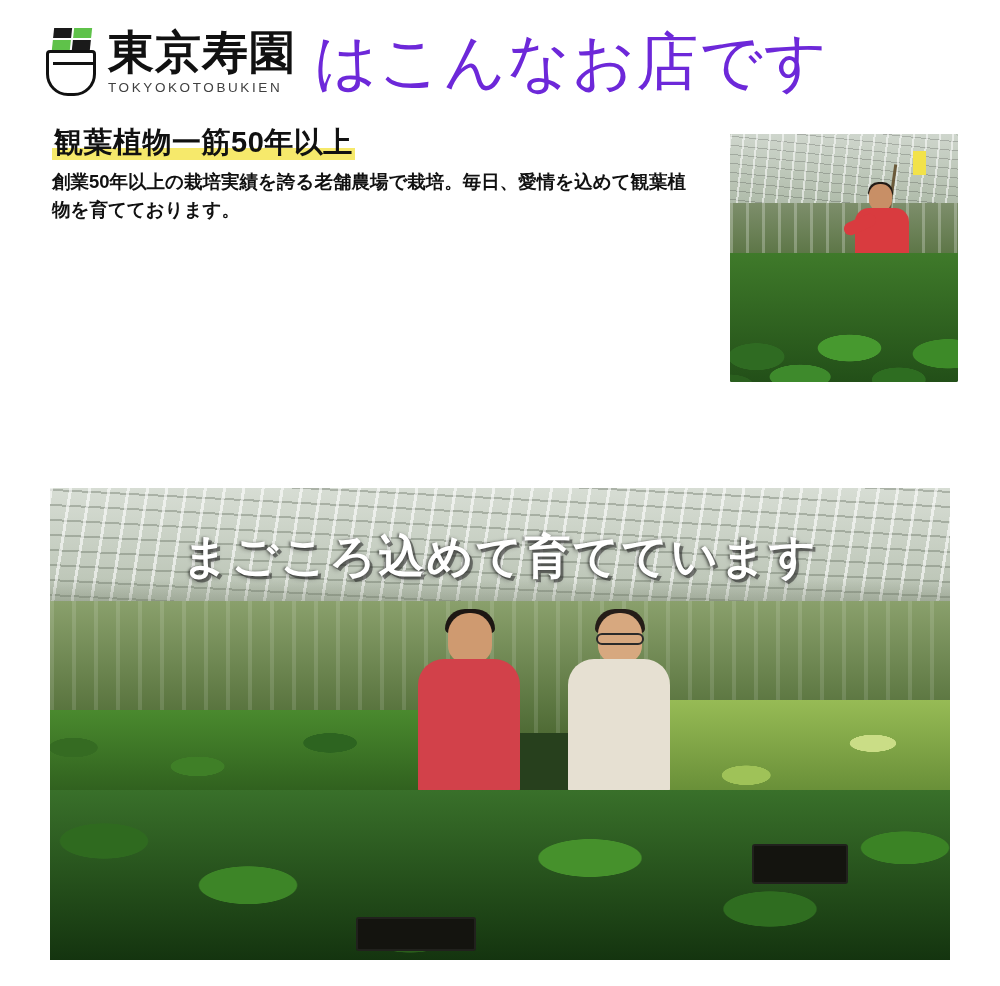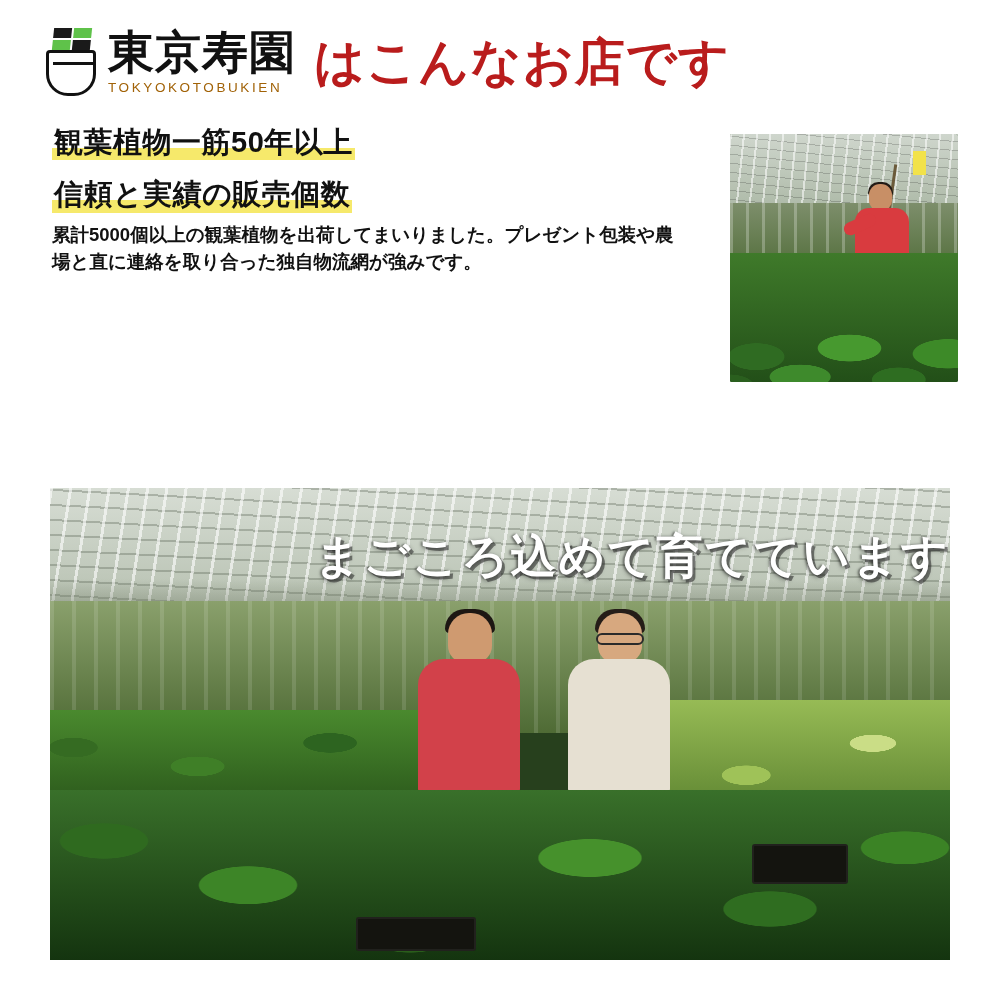--- a/index.html
+++ b/index.html
@@ -69,29 +69,29 @@
     font-size: 46px;
     font-weight: 700;
     letter-spacing: 1px;
     color: #111;
     white-space: nowrap;
   }
   .logo-rom {
     margin-top: 6px;
     font-size: 13.5px;
     letter-spacing: 2.6px;
-    color: #a16207;
+    color: #404040;
     font-weight: 500;
     white-space: nowrap;
   }
   .header-title {
     margin-left: 18px;
-    font-size: 50px;
-    font-weight: 700;
-    color: #b91c1c;
+    font-size: 62px;
+    font-weight: 400;
+    color: #6d28d9;
     letter-spacing: 1px;
     white-space: nowrap;
   }
 
   
   .features-wrap {
     position: relative;
     padding: 14px 0 0 52px;
     height: 358px;
   }
@@ -262,21 +262,21 @@
   .person-right .hair { background: #251d18; }
   .person-right .shirt { background: #e6e0d2; }
   .person-right .glasses {
     position: absolute; left: 36px; top: 20px; width: 48px; height: 12px;
     border: 2px solid #2a2a2a; border-radius: 6px;
   }
 
   .photo-caption {
     position: absolute;
     left: 0; right: 0; top: 38px;
-    text-align: right;
+    text-align: center;
     font-size: 46px;
     font-weight: 800;
     color: #ffffff;
     letter-spacing: 2px;
     text-shadow:
       3px 3px 0 rgba(40,40,40,.55),
       -2px 0 2px rgba(0,0,0,.35),
       0 2px 5px rgba(0,0,0,.45);
     white-space: nowrap;
   }
@@ -302,26 +302,23 @@
         <span class="logo-rom">TOKYOKOTOBUKIEN</span>
       </div>
     </div>
     <div class="header-title">はこんなお店です</div>
   </div>
 
   <div class="features-wrap">
 
     <div class="feature">
       <div class="feature-heading">観葉植物一筋50年以上</div>
-    </div>
-
-    <div class="feature">
-      <div class="feature-heading">信頼と実績の販売個数</div>
-      <div class="feature-body">累計5000個以上の観葉植物を出荷してまいりました。プレゼント包装や農場と直に連絡を取り合った独自物流網が強みです。</div>
-    </div>
+      <div class="feature-body">創業50年以上の栽培実績を誇る老舗農場で栽培。毎日、愛情を込めて観葉植物を育てております。</div>
+    </div>
+
 
     <div class="feature">
     </div>
 
     <div class="photo-small">
       <div class="gh-roof"></div>
       <div class="gh-mid"></div>
       <div class="pole"></div>
       <div class="tag"></div>
       <div class="person">

